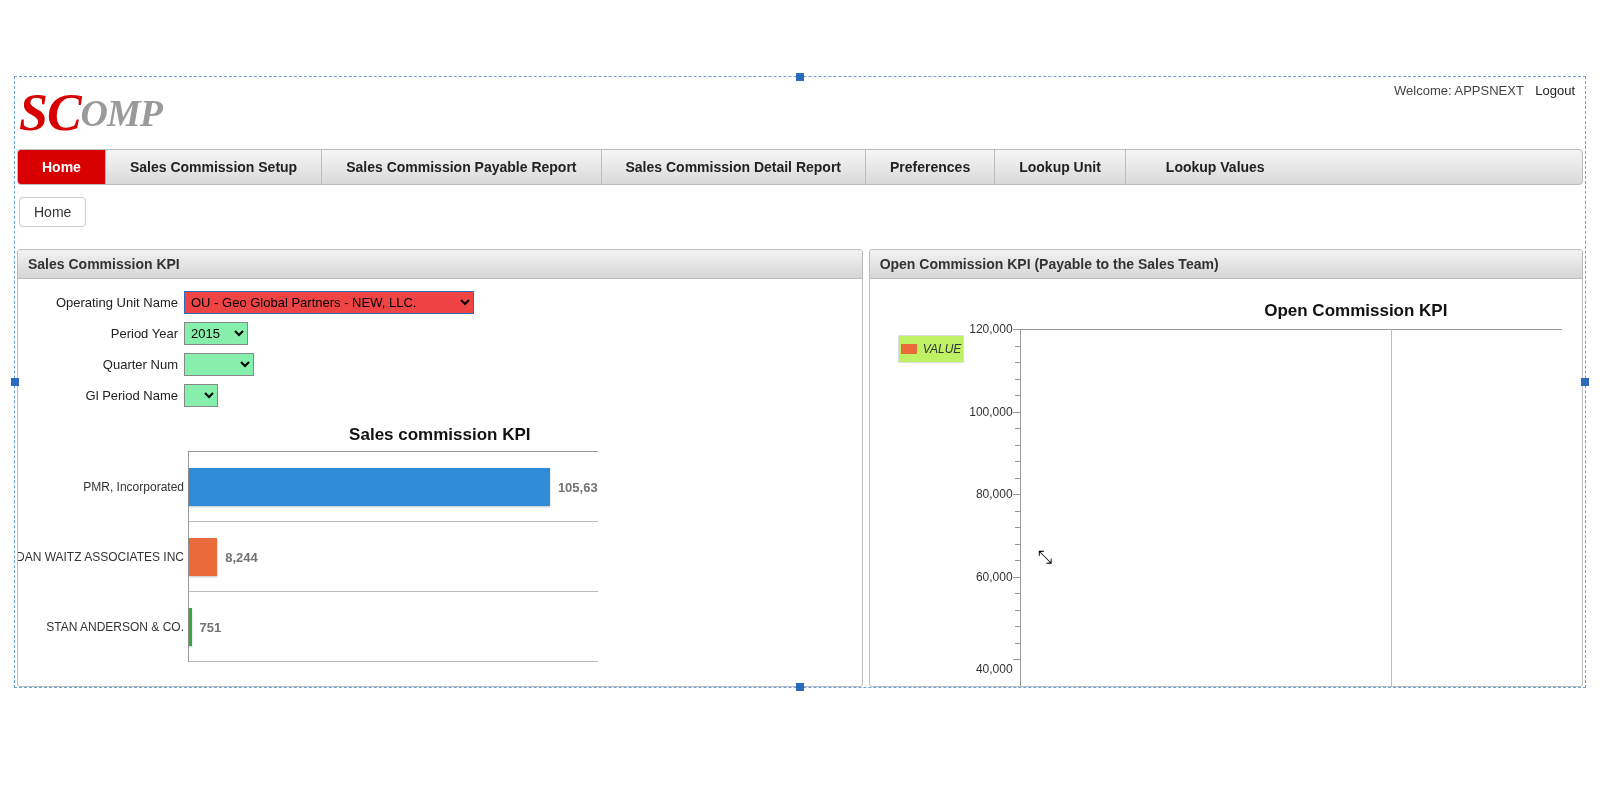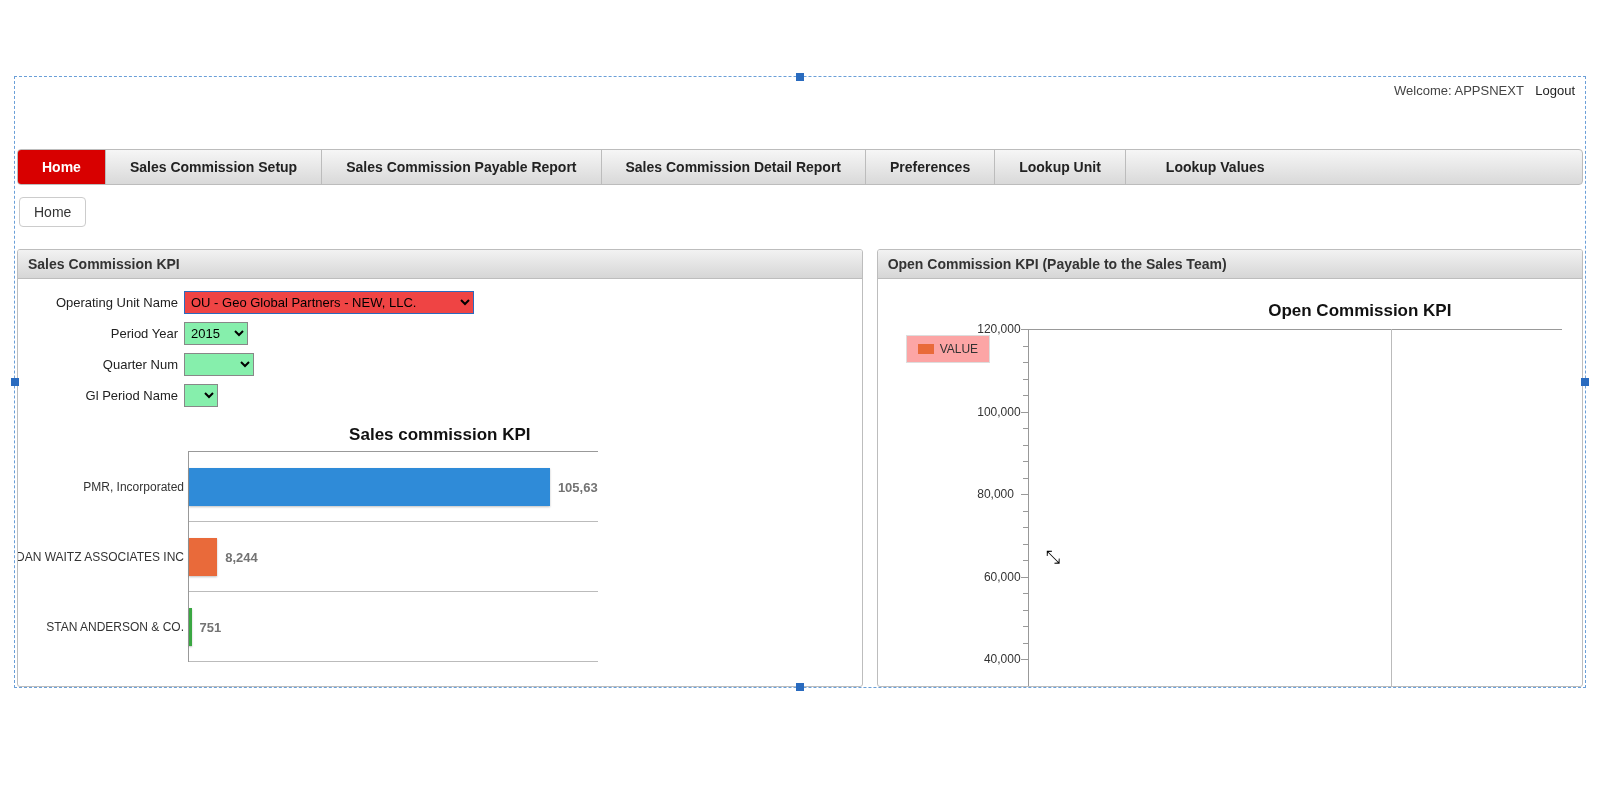--- a/index.html
+++ b/index.html
@@ -73,21 +73,21 @@
     border-radius: 4px;
     padding: 6px 14px;
     background: #fff;
     font-size: 14px;
     color: #333;
   }
   .panels {
     position: absolute;
     top: 172px; left: 2px; right: 2px; bottom: 0;
     display: flex;
-    gap: 14px;
+    gap: 6px;
   }
   .panel {
     border: 1px solid #bdbdbd;
     border-radius: 3px;
     display: flex;
     flex-direction: column;
     overflow: hidden;
   }
   .panel.left { width: 54%; }
   .panel.right { flex: 1; }
@@ -162,27 +162,28 @@
     top: 50%;
     transform: translateY(-50%);
     font-weight: bold;
     font-size: 13px;
     color: #737373;
   }
   .legend {
     position: absolute;
     top: 56px; left: 28px;
     border: 1px solid #ddd;
-    padding: 6px 11px;
+    padding: 6px 2px;
     display: inline-flex;
     align-items: center;
     gap: 6px;
     font-size: 12px;
     color: #333;
-    background: #fca5a5;
+    background: #bef264;
+    font-style: italic;
   }
   .legend .sw { width: 16px; height: 10px; background: #e96a3a; display: inline-block; }
   .ychart {
     position: absolute;
     top: 50px; left: 150px; right: 20px; bottom: 0;
     border-left: 1px solid #999;
   }
   .ychart .topline { position:absolute; left:0; right:0; top:0; border-top:1px solid #999; }
   .ychart .endline { position:absolute; top:0; bottom:0; right:170px; border-right:1px solid #bbb; }
   .ychart .tick {
@@ -217,20 +218,23 @@
 <body>
 
 <div class="canvas">
 
   <div class="topbar">
     <span>Welcome:</span>
     <span>APPSNEXT</span>
     <a href="#">Logout</a>
   </div>
 
+  <div class="logo">
+    <span class="red">SC</span><span class="gray">OMP</span>
+  </div>
 
   <div class="mainnav">
     <div class="item active">Home</div>
     <div class="item">Sales Commission Setup</div>
     <div class="item">Sales Commission Payable Report</div>
     <div class="item">Sales Commission Detail Report</div>
     <div class="item">Preferences</div>
     <div class="item">Lookup Unit</div>
     <div class="item last">Lookup Values</div>
   </div>
@@ -312,33 +316,33 @@
             <div class="mtick" style="top: 33px;"></div>
             <div class="mtick" style="top: 49.5px;"></div>
             <div class="mtick" style="top: 66px;"></div>
             <div class="mtick" style="top: 0px; left: -8px; width: 8px;"></div>
             <div class="tick" style="top: 82.5px;">100,000</div>
             <div class="mtick" style="top: 99px;"></div>
             <div class="mtick" style="top: 115.5px;"></div>
             <div class="mtick" style="top: 132px;"></div>
             <div class="mtick" style="top: 148.5px;"></div>
             <div class="mtick" style="top: 82.5px; left: -8px; width: 8px;"></div>
-            <div class="tick" style="top: 165px; text-align: center;">80,000</div>
+            <div class="tick" style="top: 165px;">80,000</div>
             <div class="mtick" style="top: 181.5px;"></div>
             <div class="mtick" style="top: 198px;"></div>
             <div class="mtick" style="top: 214.5px;"></div>
             <div class="mtick" style="top: 231px;"></div>
             <div class="mtick" style="top: 165px; left: -8px; width: 8px;"></div>
             <div class="tick" style="top: 247.5px;">60,000</div>
             <div class="mtick" style="top: 264px;"></div>
             <div class="mtick" style="top: 280.5px;"></div>
             <div class="mtick" style="top: 297px;"></div>
             <div class="mtick" style="top: 313.5px;"></div>
             <div class="mtick" style="top: 247.5px; left: -8px; width: 8px;"></div>
-            <div class="tick" style="top: 330px;">40,000</div>
+            <div class="tick" style="top: 340px;">40,000</div>
             <div class="mtick" style="top: 330px; left: -8px; width: 8px;"></div>
           </div>
 
         <span class="cursor" style="top:268px; left:168px">⤡</span>
       </div>
     </div>
 
   </div>
 
   <div class="selh" style="top:-4px; left:50%; margin-left:-4px"></div>

